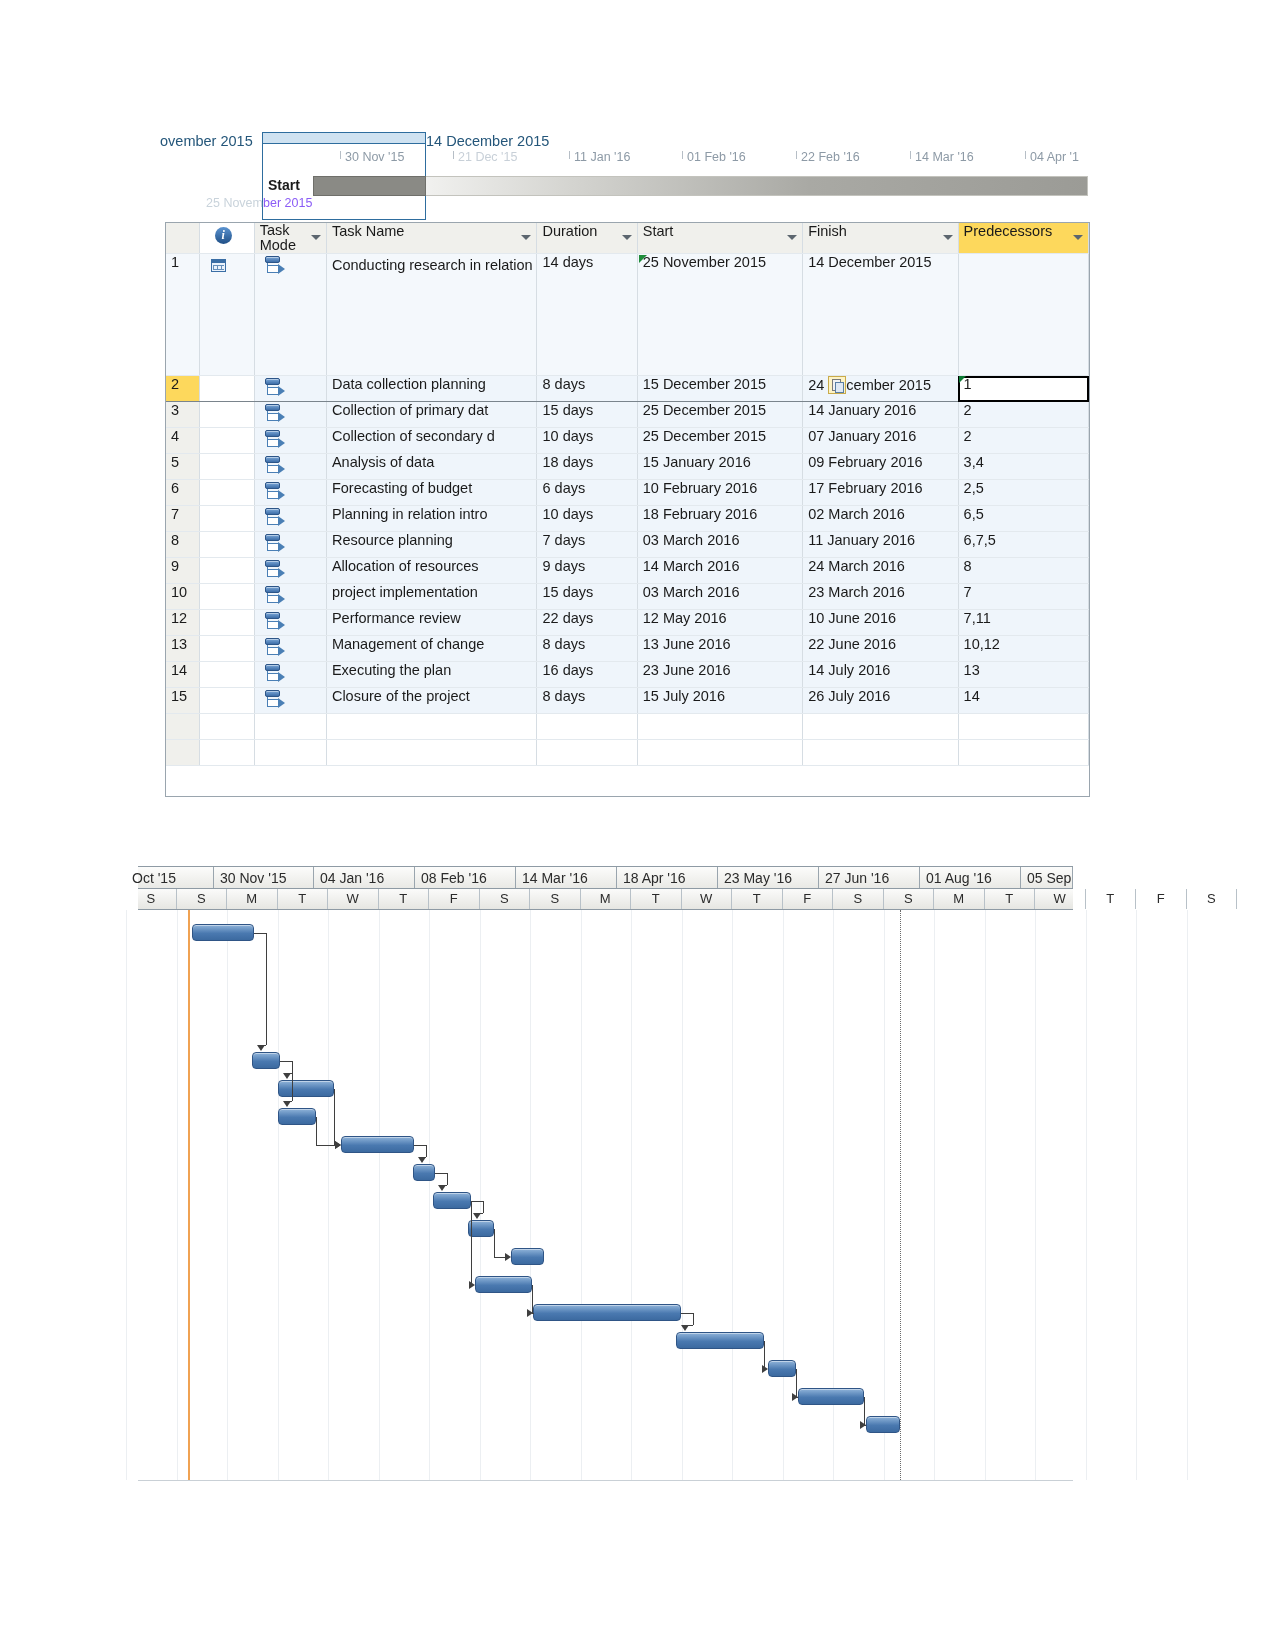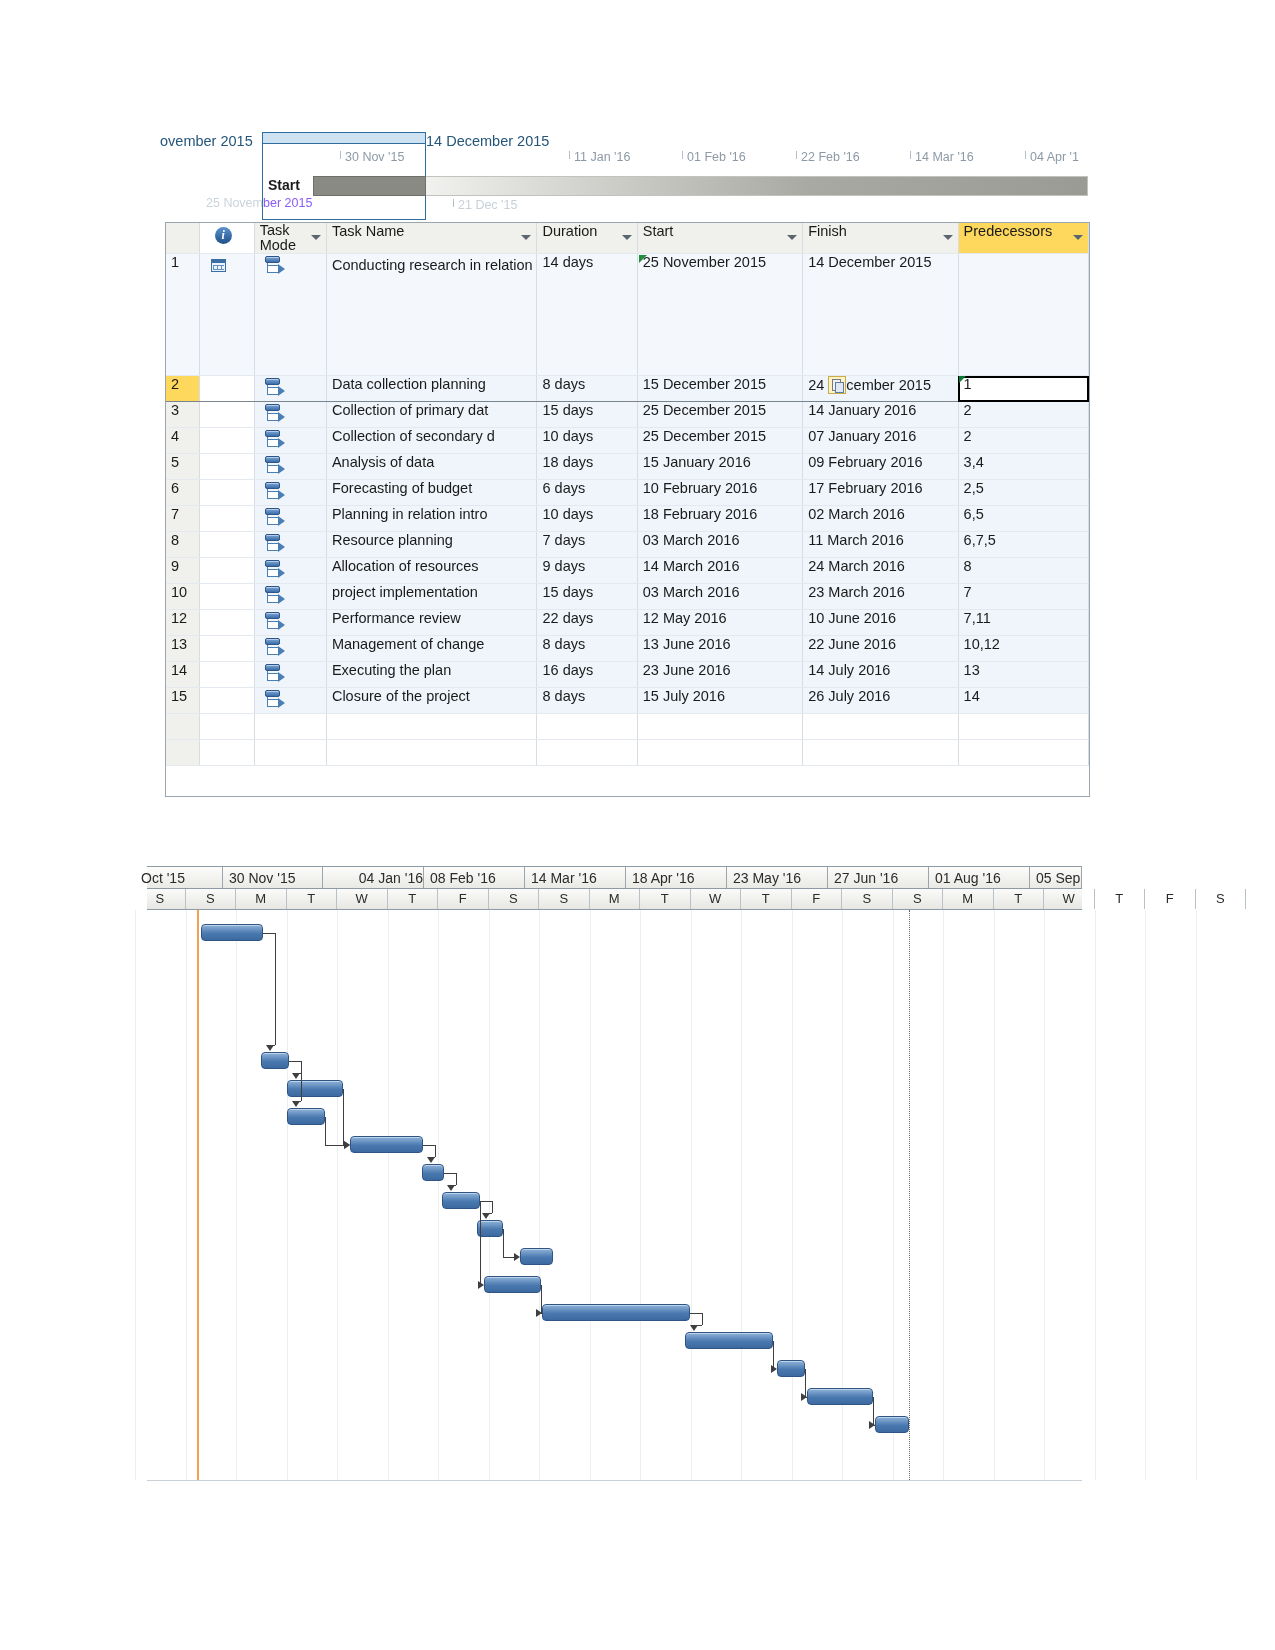--- a/index.html
+++ b/index.html
@@ -157,21 +157,21 @@
   .paste-tag::before{
     content:"";position:absolute;left:3px;top:2px;width:9px;height:12px;
     background:#f2f2f2;border:1px solid #7a7a7a;box-sizing:border-box;
   }
   .paste-tag::after{
     content:"";position:absolute;left:6px;top:5px;width:9px;height:11px;
     background:#dfe8f3;border:1px solid #5a7fa5;box-sizing:border-box;
   }
 
   
-  #gantt{left:147px;top:866px;width:935px;height:639px;}
+  #gantt{left:138px;top:866px;width:935px;height:639px;}
   .gt-head{position:absolute;left:0;top:0;width:935px;height:44px;}
   .gt-row1{position:absolute;left:0;top:0;width:935px;height:23px;
            border-top:1px solid #8e9aa4;border-bottom:1px solid #8e9aa4;
            background:linear-gradient(#fcfcfb,#e9e9e5);box-sizing:border-box;}
   .gt-row2{position:absolute;left:0;top:23px;width:935px;height:21px;
            border-bottom:1px solid #8e9aa4;
            background:linear-gradient(#fbfbfa,#e6e6e2);box-sizing:border-box;}
   .gt-cell{position:absolute;top:0;height:100%;border-right:1px solid #9aa5ae;
            font-size:14px;color:#2b2b2b;line-height:22px;padding-left:6px;
            box-sizing:border-box;white-space:nowrap;overflow:hidden;}
@@ -202,21 +202,21 @@
 <body>
 
 <div class="abs" id="timeline">
   <div class="tl-proj-start">ovember 2015</div>
   <div class="tl-proj-finish">14 December 2015</div>
   <div class="tl-panbar"></div>
   <div class="tl-panbox"></div>
 
   <div class="tl-ticks" id="tl-ticks">
       <div class="tl-tick" style="left: 205px;"><i class="tk"></i><span>30 Nov '15</span></div>
-      <div class="tl-tick dim" style="left: 318px; margin-top: 48px;"><i class="tk"></i><span>21 Dec '15</span></div>
+      <div class="tl-tick dim" style="left: 318px;"><i class="tk"></i><span>21 Dec '15</span></div>
       <div class="tl-tick" style="left: 434px;"><i class="tk"></i><span>11 Jan '16</span></div>
       <div class="tl-tick" style="left: 547px; text-align: right;"><i class="tk"></i><span>01 Feb '16</span></div>
       <div class="tl-tick" style="left: 661px;"><i class="tk"></i><span>22 Feb '16</span></div>
       <div class="tl-tick" style="left: 775px;"><i class="tk"></i><span>14 Mar '16</span></div>
       <div class="tl-tick" style="left: 890px;"><i class="tk"></i><span>04 Apr '1</span></div>
     </div>
 
   <div class="tl-startlbl">Start</div>
   <div class="tl-bar-dark"></div>
   <div class="tl-bar-light"></div>
@@ -331,21 +331,21 @@
           <td class="c-finish">02 March 2016</td>
           <td class="c-pred">6,5</td>
         </tr>
         <tr>
           <td class="c-id">8</td>
           <td class="c-ind"></td>
           <td class="c-mode"><span class="mode-ico"><i class="bar"></i><i class="stem"></i><i class="arw"></i></span></td>
           <td class="c-name">Resource planning</td>
           <td class="c-dur">7 days</td>
           <td class="c-start">03 March 2016</td>
-          <td class="c-finish">11 March 2016</td>
+          <td class="c-finish">11 January 2016</td>
           <td class="c-pred">6,7,5</td>
         </tr>
         <tr>
           <td class="c-id">9</td>
           <td class="c-ind"></td>
           <td class="c-mode"><span class="mode-ico"><i class="bar"></i><i class="stem"></i><i class="arw"></i></span></td>
           <td class="c-name">Allocation of resources</td>
           <td class="c-dur">9 days</td>
           <td class="c-start">14 March 2016</td>
           <td class="c-finish">24 March 2016</td>
@@ -423,21 +423,21 @@
         </tr>
       </tbody>
   </table>
 </div>
 
 <div class="abs" id="gantt">
   <div class="gt-head">
     <div class="gt-row1" id="gt-weeks">
         <div class="gt-cell" style="left: -12px; width: 88px;">Oct '15</div>
         <div class="gt-cell" style="left: 76px; width: 100px;">30 Nov '15</div>
-        <div class="gt-cell" style="left: 176px; width: 101px; text-align: right;">04 Jan '16</div>
+        <div class="gt-cell" style="left: 176px; width: 101px;">04 Jan '16</div>
         <div class="gt-cell" style="left: 277px; width: 101px;">08 Feb '16</div>
         <div class="gt-cell" style="left: 378px; width: 101px;">14 Mar '16</div>
         <div class="gt-cell" style="left: 479px; width: 101px;">18 Apr '16</div>
         <div class="gt-cell" style="left: 580px; width: 101px;">23 May '16</div>
         <div class="gt-cell" style="left: 681px; width: 101px;">27 Jun '16</div>
         <div class="gt-cell" style="left: 782px; width: 101px;">01 Aug '16</div>
         <div class="gt-cell" style="left: 883px; width: 52px;">05 Sep</div>
       </div>
     <div class="gt-row2" id="gt-days">
         <div class="gt-cell2" style="left: -12px; width: 50.5px;">S</div>

